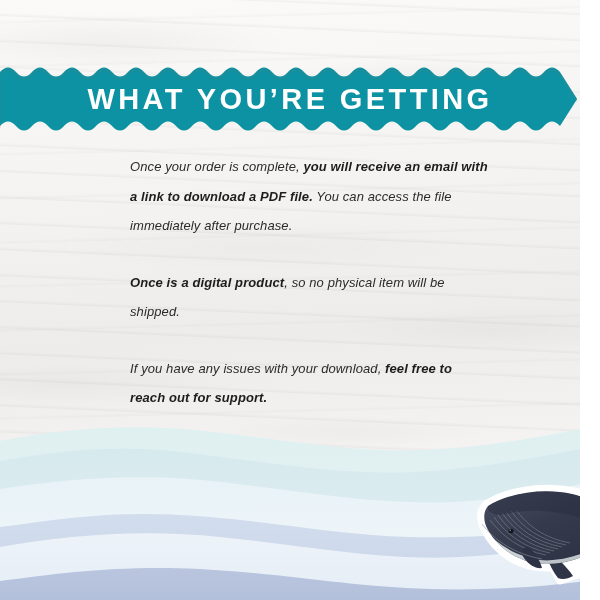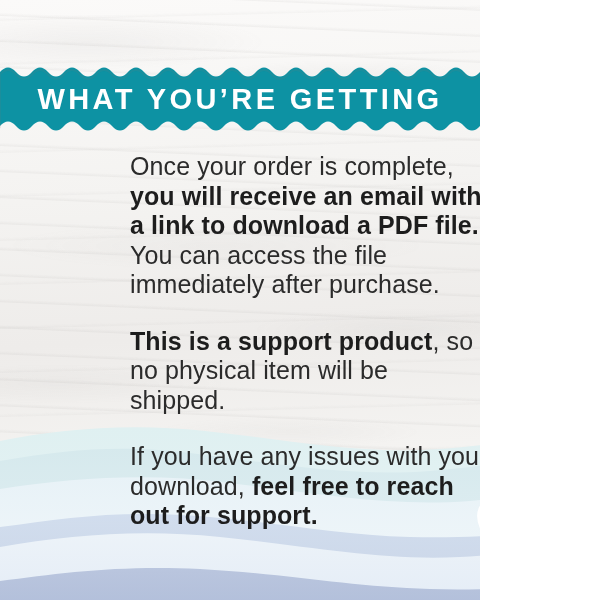--- a/index.html
+++ b/index.html
@@ -7,21 +7,21 @@
     margin: 0;
     padding: 0;
     background: #ffffff;
   }
   body {
     font-family: "Liberation Sans", sans-serif;
   }
 
   .card {
     position: relative;
-    width: 480px;
+    width: 580px;
     height: 600px;
     overflow: hidden;
     background: #3b82f6;
   }
 
   
   .marble-base {
     position: absolute;
     inset: 0;
     background:
@@ -106,23 +106,24 @@
   .whale-svg { display: block; width: 124px; height: 102px; }
 
   
   .body-copy {
     position: absolute;
     left: 130px;
     top: 152px;
     width: 360px;
     color: #2b2b2b;
     font-family: "Liberation Sans", sans-serif;
-    font-size: 25px;
+    font-size: 13px;
     line-height: 29.5px;
     letter-spacing: .1px;
+    font-style: italic;
   }
   .para { margin: 0 0 27px 0; }
   .para:last-child { margin-bottom: 8px; }
   .para b { font-weight: bold; color: #1d1d1d; }
 </style>
 </head>
 <body>
 
 <div class="card">
 
@@ -269,17 +270,17 @@
 
       <path d="M6,40 C18,56 38,70 66,75" stroke="#8d9399" stroke-width="1" fill="none" opacity=".6"></path>
 
       <ellipse cx="35" cy="47" rx="2.6" ry="2.2" fill="#14161f"></ellipse>
       <ellipse cx="34.2" cy="46.3" rx="0.8" ry="0.7" fill="#ffffff" opacity=".5"></ellipse>
     </svg>
   </div>
 
   <div class="body-copy">
       <p class="para"><span>Once your order is complete, </span><b>you will receive an email with a link to download a PDF file.</b><span> You can access the file immediately after purchase.</span></p>
-      <p class="para"><b>This is a support product</b><span>, so no physical item will be shipped.</span></p>
+      <p class="para"><b>Once is a digital product</b><span>, so no physical item will be shipped.</span></p>
       <p class="para"><span>If you have any issues with your download, </span><b>feel free to reach out for support.</b></p>
     </div>
 
 </div>
 
 </body></html>

